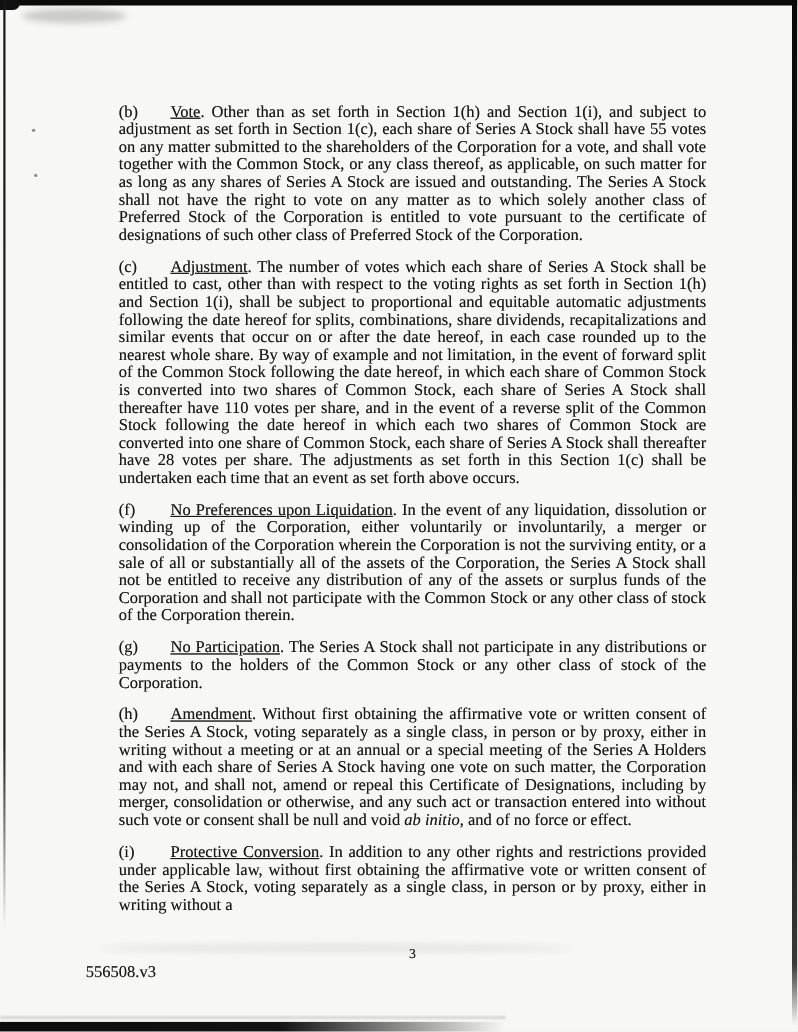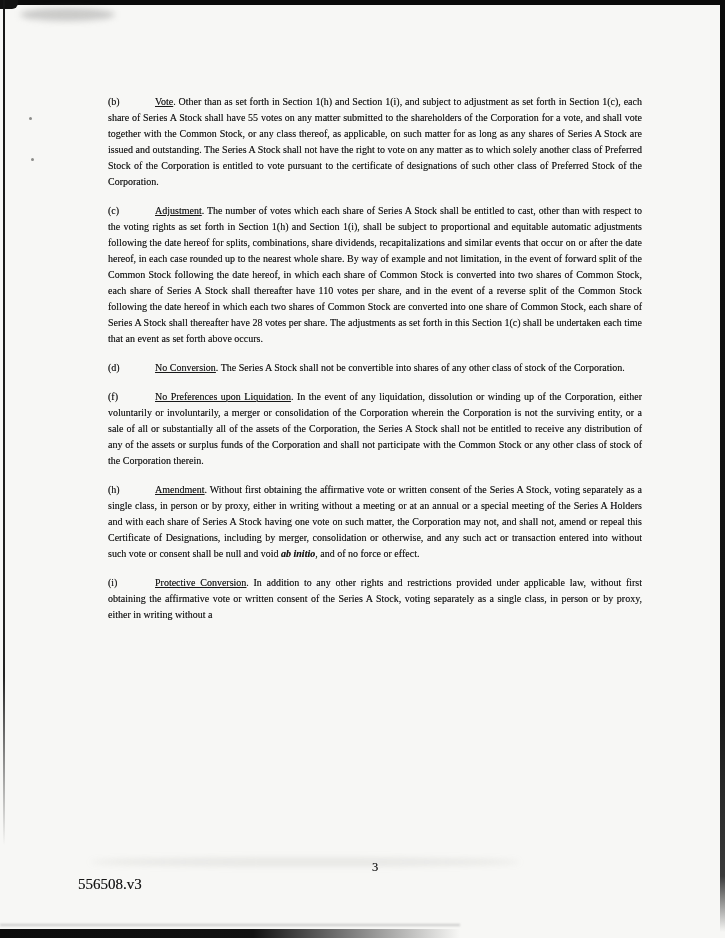--- a/index.html
+++ b/index.html
@@ -64,34 +64,34 @@
   }
   .speck { position: absolute; background: #8c8c8a; border-radius: 50%; }
   .speck-1 { left: 29px; top: 117px; width: 3px; height: 3px; }
   .speck-2 { left: 31px; top: 158px; width: 3px; height: 3px; }
 
   
   .content {
     position: absolute;
     left: 108px; top: 94px;
     width: 534px;
-    font-size: 10px;
+    font-size: 15px;
     line-height: 16px;
     text-shadow: 0 0 0.4px rgba(10,10,10,0.55);
   }
   .para {
     margin: 0 0 13px 0;
     text-align: justify;
   }
   .para-label {
     display: inline-block;
     width: 47px;
   }
   .u { text-decoration: underline; }
-  .i { font-style: italic; font-weight: bold; }
+  .i { font-style: italic; }
 
   .pagenum {
     position: absolute;
     left: 108px; top: 860px;
     width: 534px;
     text-align: center;
     font-size: 12.5px;
     text-shadow: 0 0 0.4px rgba(10,10,10,0.55);
   }
   .docid {
@@ -113,21 +113,21 @@
   <div class="bottom-faint-line"></div>
   <div class="edge-bottom"></div>
   <div class="smudge-top-left"></div>
   <div class="smudge-footer"></div>
   <div class="speck speck-1"></div>
   <div class="speck speck-2"></div>
 
   <div class="content">
       <p class="para"><span class="para-label">(b)</span><span><span class="u">Vote</span><span>. Other than as set forth in Section 1(h) and Section 1(i), and subject to adjustment as set forth in Section 1(c), each share of Series A Stock shall have 55 votes on any matter submitted to the shareholders of the Corporation for a vote, and shall vote together with the Common Stock, or any class thereof, as applicable, on such matter for as long as any shares of Series A Stock are issued and outstanding. The Series A Stock shall not have the right to vote on any matter as to which solely another class of Preferred Stock of the Corporation is entitled to vote pursuant to the certificate of designations of such other class of Preferred Stock of the Corporation.</span></span></p>
       <p class="para"><span class="para-label">(c)</span><span><span class="u">Adjustment</span><span>. The number of votes which each share of Series A Stock shall be entitled to cast, other than with respect to the voting rights as set forth in Section 1(h) and Section 1(i), shall be subject to proportional and equitable automatic adjustments following the date hereof for splits, combinations, share dividends, recapitalizations and similar events that occur on or after the date hereof, in each case rounded up to the nearest whole share. By way of example and not limitation, in the event of forward split of the Common Stock following the date hereof, in which each share of Common Stock is converted into two shares of Common Stock, each share of Series A Stock shall thereafter have 110 votes per share, and in the event of a reverse split of the Common Stock following the date hereof in which each two shares of Common Stock are converted into one share of Common Stock, each share of Series A Stock shall thereafter have 28 votes per share. The adjustments as set forth in this Section 1(c) shall be undertaken each time that an event as set forth above occurs.</span></span></p>
-      <p class="para"><span class="para-label">(d)</span><span><span class="u">No Conversion</span><span>. The Series A Stock shall not be convertible into shares of any other class of stock of the Corporation.</span></span></p>
       <p class="para"><span class="para-label">(f)</span><span><span class="u">No Preferences upon Liquidation</span><span>. In the event of any liquidation, dissolution or winding up of the Corporation, either voluntarily or involuntarily, a merger or consolidation of the Corporation wherein the Corporation is not the surviving entity, or a sale of all or substantially all of the assets of the Corporation, the Series A Stock shall not be entitled to receive any distribution of any of the assets or surplus funds of the Corporation and shall not participate with the Common Stock or any other class of stock of the Corporation therein.</span></span></p>
+      <p class="para"><span class="para-label">(g)</span><span><span class="u">No Participation</span><span>. The Series A Stock shall not participate in any distributions or payments to the holders of the Common Stock or any other class of stock of the Corporation.</span></span></p>
       <p class="para"><span class="para-label">(h)</span><span><span class="u">Amendment</span><span>. Without first obtaining the affirmative vote or written consent of the Series A Stock, voting separately as a single class, in person or by proxy, either in writing without a meeting or at an annual or a special meeting of the Series A Holders and with each share of Series A Stock having one vote on such matter, the Corporation may not, and shall not, amend or repeal this Certificate of Designations, including by merger, consolidation or otherwise, and any such act or transaction entered into without such vote or consent shall be null and void </span><span class="i">ab initio</span><span>, and of no force or effect.</span></span></p>
       <p class="para"><span class="para-label">(i)</span><span><span class="u">Protective Conversion</span><span>. In addition to any other rights and restrictions provided under applicable law, without first obtaining the affirmative vote or written consent of the Series A Stock, voting separately as a single class, in person or by proxy, either in writing without a</span></span></p>
     </div>
 
   <div class="pagenum">3</div>
   <div class="docid">556508.v3</div>
 </div>
 
 </body></html>

